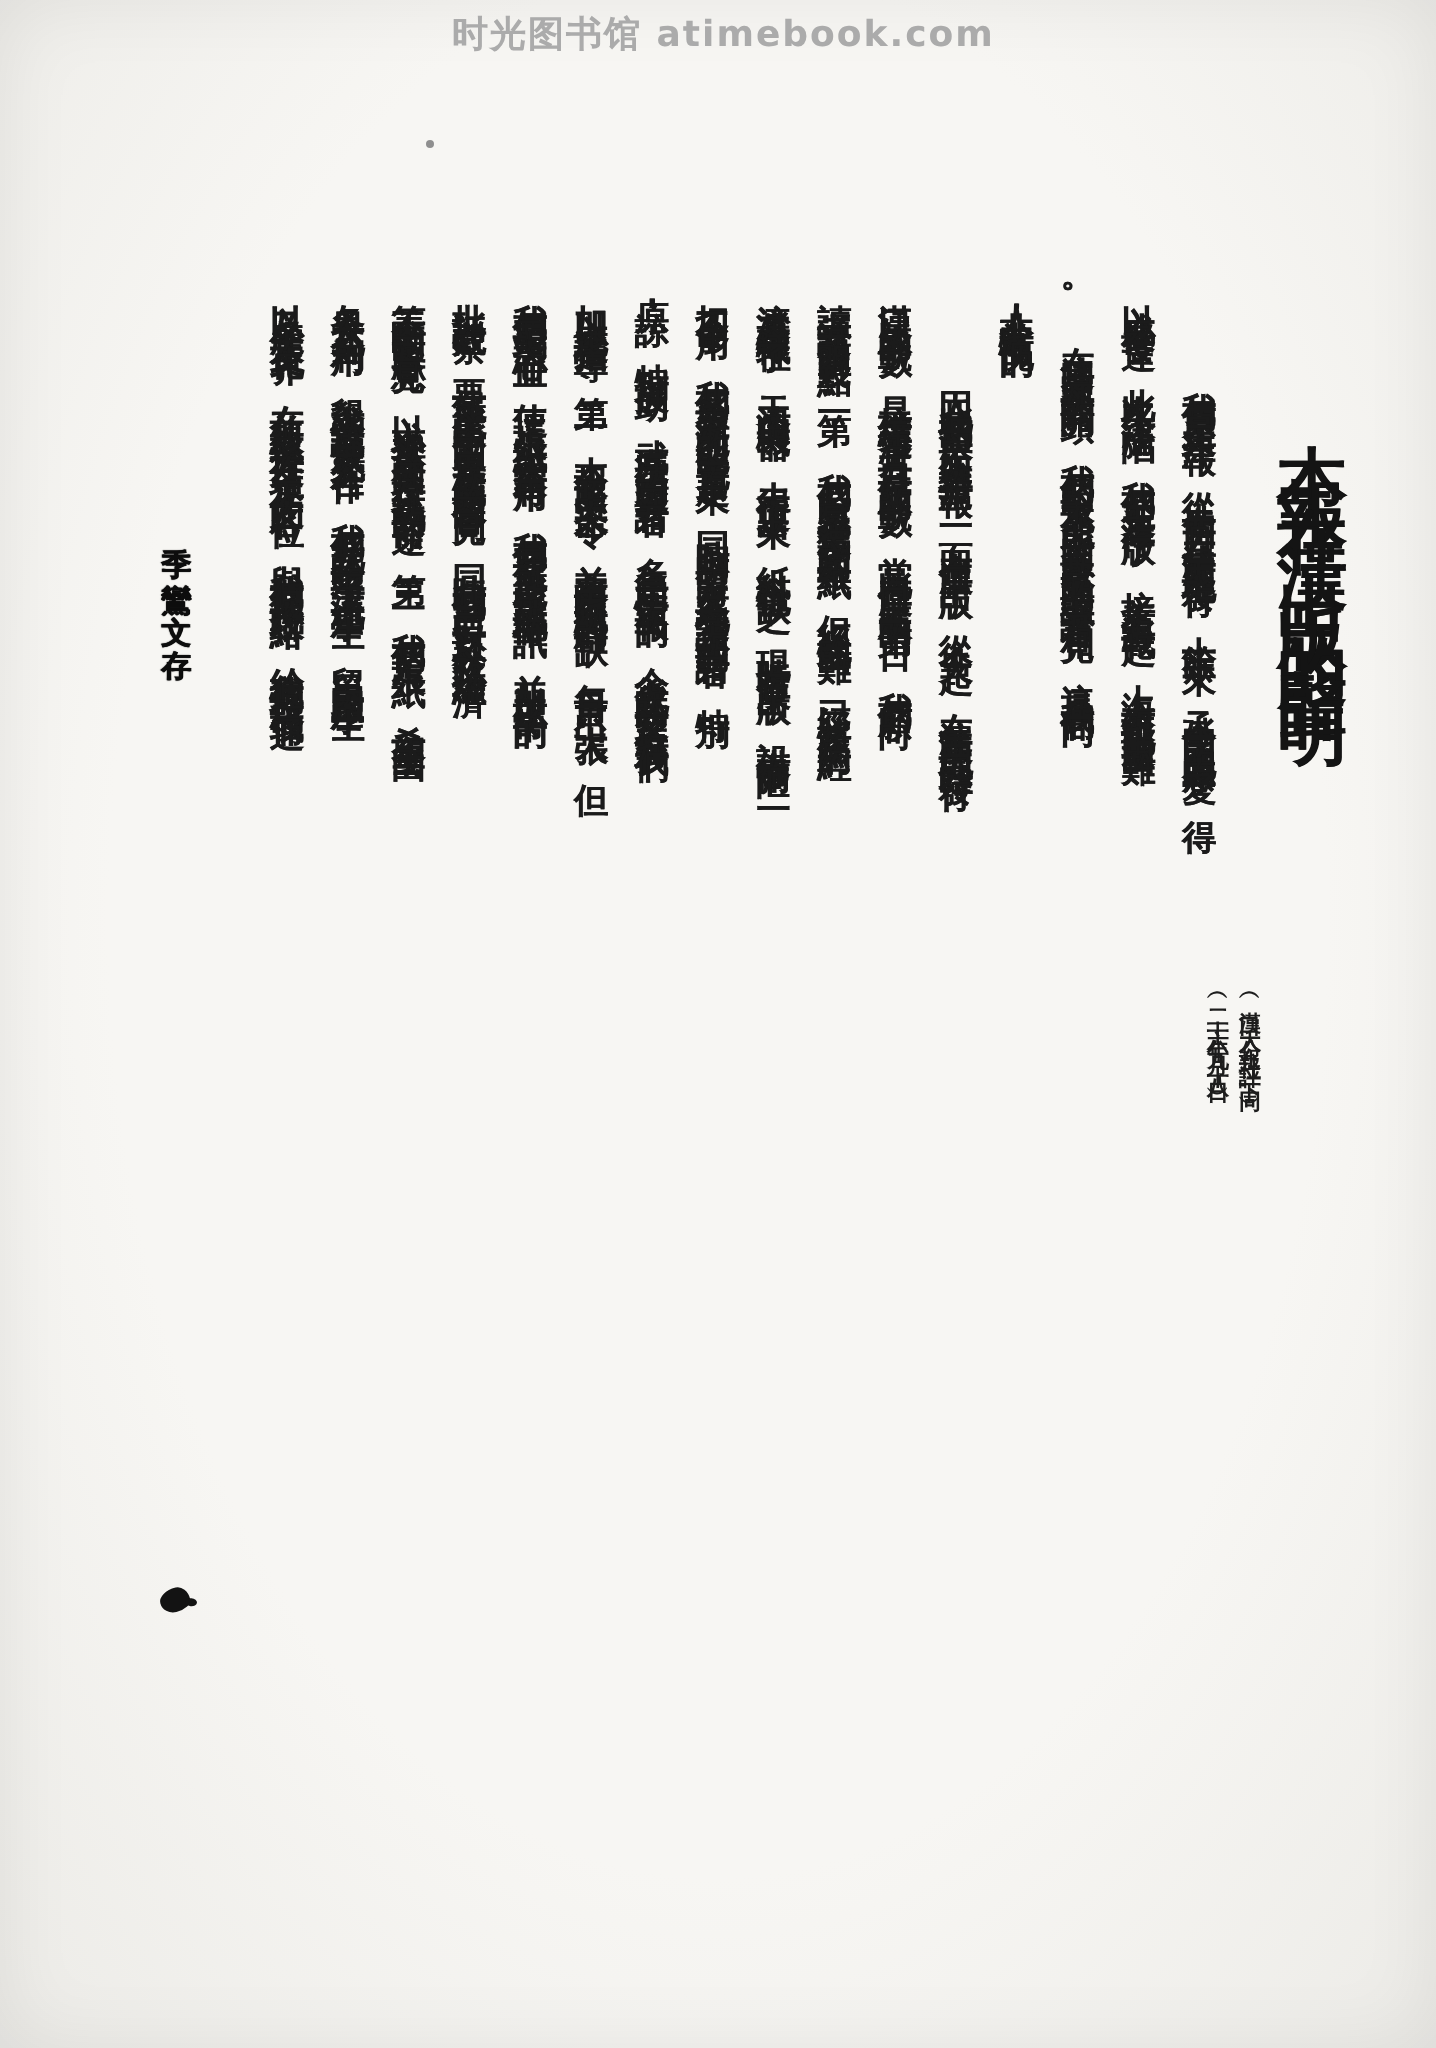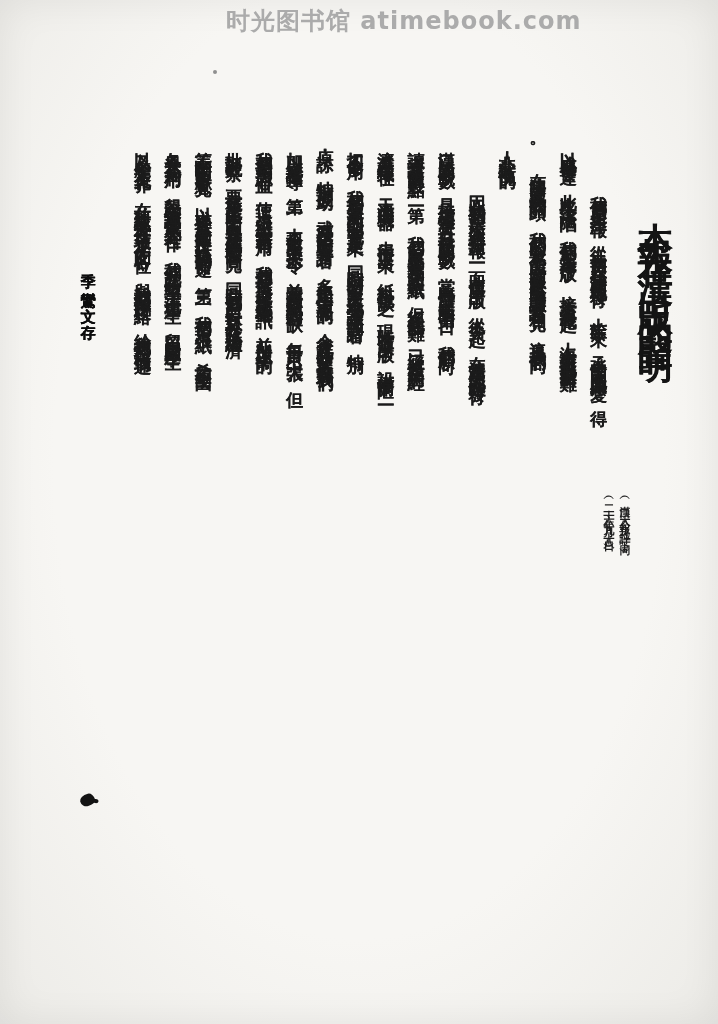--- a/index.html
+++ b/index.html
@@ -7,21 +7,21 @@
     position:relative; width:718px; height:1024px;
     background:#f3f2ef;
     background-image: radial-gradient(ellipse at 50% 45%, #f7f6f3 60%, #ecebe7 100%);
     overflow:hidden;
     font-family:"DejaVu Serif", serif;
     box-shadow: inset 0 0 40px rgba(0,0,0,0.07);
   }
   .watermark {
     position:absolute; top:5px; left:226px;
     font-family:"DejaVu Sans", sans-serif;
-    font-weight:700; font-size:24px; color:#ababab; letter-spacing:1px;
+    font-weight:700; font-size:18px; color:#ababab; letter-spacing:1px;
     white-space:nowrap;
   }
   .title-block {
     position:absolute; top:194px; right:40px;
     writing-mode:vertical-rl; text-orientation:mixed;
     font-size:35px; font-weight:800; letter-spacing:16px; color:#141414;
     text-shadow: 0.4px 0 0 #141414;
   }
   .title-note {
     position:absolute; top:492px; right:86px;

